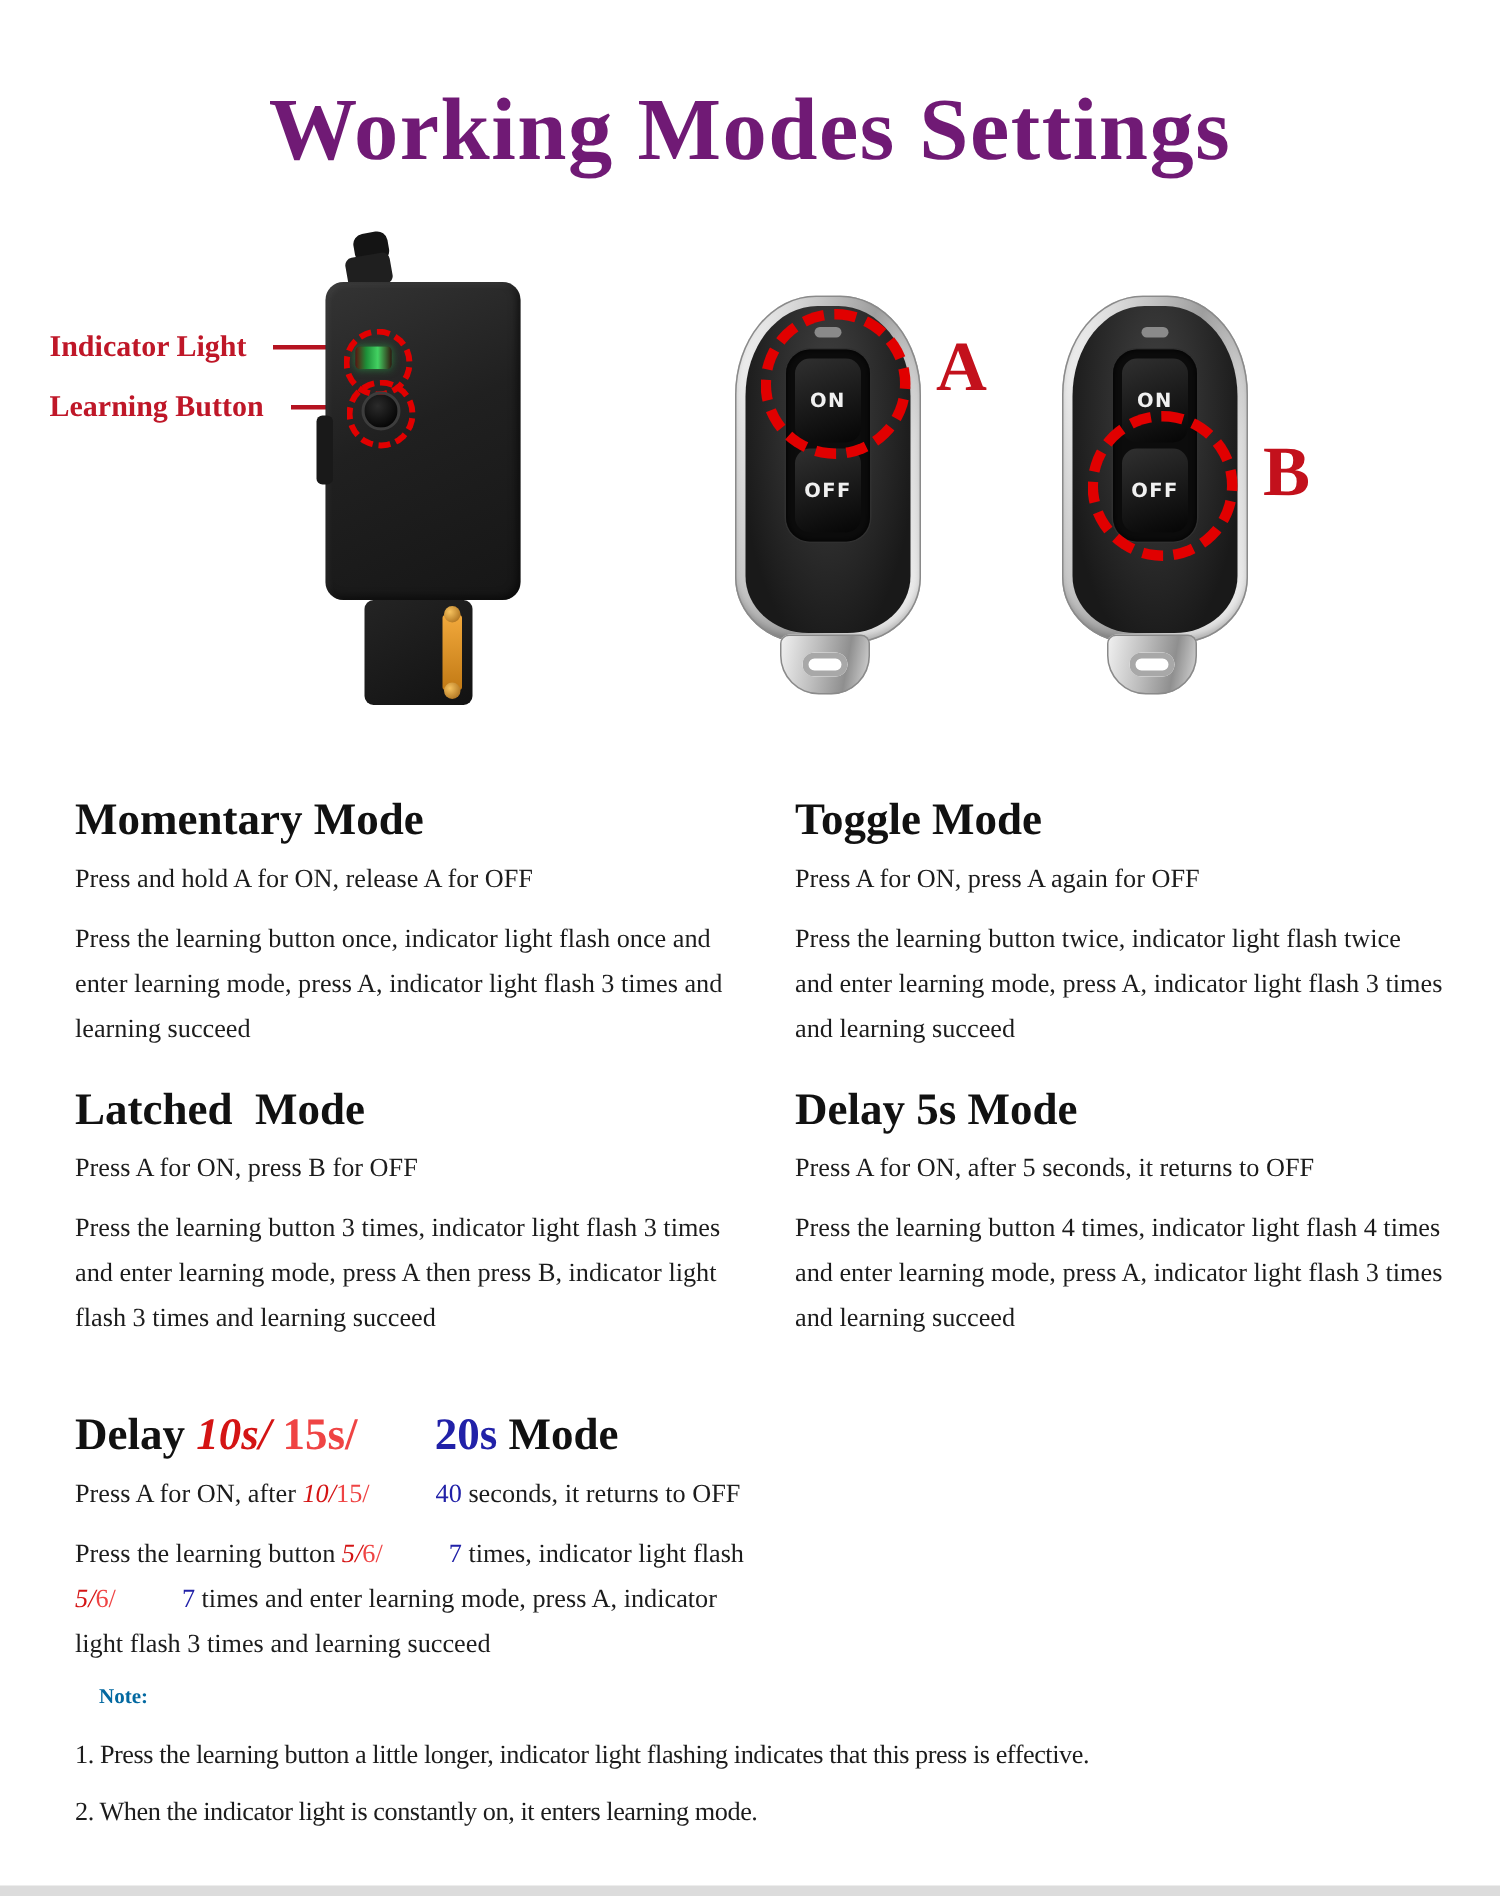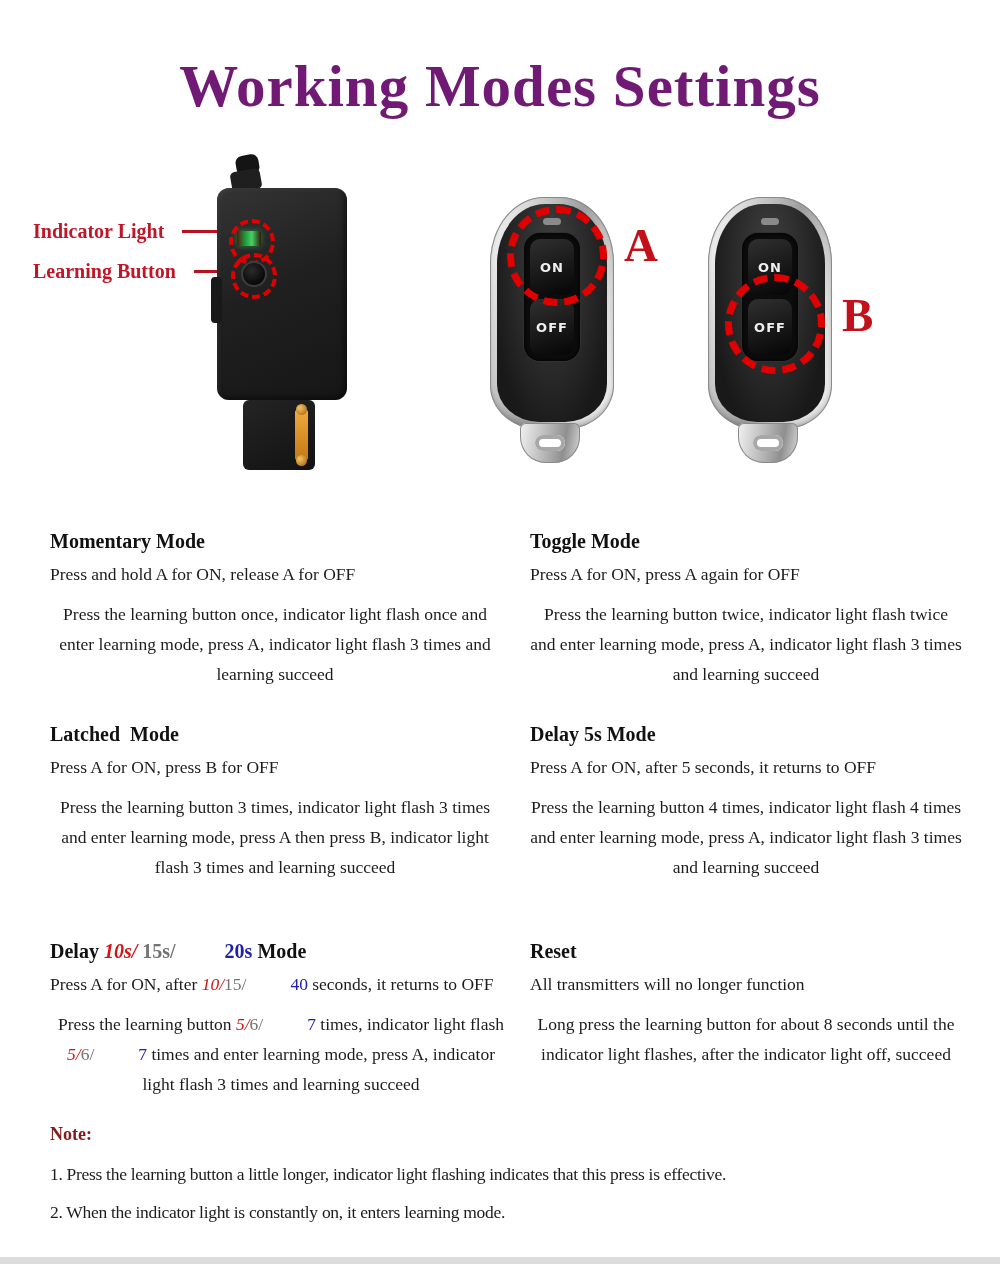--- a/index.html
+++ b/index.html
@@ -63,30 +63,30 @@
   .r-tip{position:absolute;left:50%;top:226px;transform:translateX(-50%);
          width:60px;height:40px;border-radius:6px 6px 26px 26px;
          background:linear-gradient(100deg,#f2f2f2,#bdbdbd 40%,#8f8f8f 72%,#dcdcdc);
          box-shadow:inset 0 0 0 1px #8a8a8a;display:flex;align-items:center;justify-content:center;}
   .r-hole{width:30px;height:16px;border-radius:8px;background:#ffffff;box-shadow:inset 0 0 0 4px #a8a8a8;}
   .r-circle{position:absolute;width:86px;height:86px;border:7px dashed #e10000;border-radius:50%;}
   .fob-letter{position:absolute;font-weight:700;font-size:47px;color:#c3111c;}
 
   
   .sec{position:absolute;}
-  .sec-title{margin:0 0 9px 0;font-size:20px;font-weight:700;color:#111;white-space:pre-wrap;}
+  .sec-title{margin:0 0 9px 0;font-size:30px;font-weight:700;color:#111;white-space:pre-wrap;}
   .sec-sub{margin:0 0 13px 0;font-size:17.5px;line-height:24px;}
-  .sec-body{margin:0;font-size:17.5px;line-height:30px;text-align:center;}
+  .sec-body{margin:0;font-size:17.5px;line-height:30px;}
   .c-red{color:#d41414;font-style:italic;}
-  .c-green{color:#737373;}
+  .c-green{color:#ef4444;}
   .c-blue{color:#2121a8;margin-left:44px;}
 
   
   .note{position:absolute;left:50px;top:1124px;width:910px;}
-  .note-title{margin:0 0 10px 0;font-size:18px;font-weight:700;color:#7f1d1d;}
+  .note-title{margin:0 0 10px 16px;font-size:14px;font-weight:700;color:#0369a1;}
   .note-item{margin:0;font-size:17.5px;line-height:38px;letter-spacing:-0.3px;}
 
   .footer-bar{position:absolute;left:0;bottom:0;width:100%;height:7px;background:#dcdcdc;}
 </style>
 </head>
 <body>
 
 <div class="page">
 
   <div class="title">Working Modes Settings</div>
@@ -181,25 +181,20 @@
     <p class="sec-sub">Press A for ON, after 5 seconds, it returns to OFF</p>
     <p class="sec-body">Press the learning button 4 times, indicator light flash 4 times and enter learning mode, press A, indicator light flash 3 times and learning succeed</p>
   </section>
 
   <section class="sec" style="left:50px;top:940px;width:462px;">
     <h2 class="sec-title"><span>Delay </span><span class="c-red">10s/</span><span class="c-green"> 15s/</span><span class="c-blue"> 20s</span><span> Mode</span></h2>
     <p class="sec-sub"><span>Press A for ON, after </span><span class="c-red">10/</span><span class="c-green">15/</span><span class="c-blue">40</span><span> seconds, it returns to OFF</span></p>
     <p class="sec-body"><span>Press the learning button </span><span class="c-red">5/</span><span class="c-green">6/</span><span class="c-blue">7</span><span> times, indicator light flash </span><span class="c-red">5/</span><span class="c-green">6/</span><span class="c-blue">7</span><span> times and enter learning mode, press A, indicator light flash 3 times and learning succeed</span></p>
   </section>
 
-  <section class="sec" style="left:530px;top:940px;width:432px;">
-    <h2 class="sec-title">Reset</h2>
-    <p class="sec-sub">All transmitters will no longer function</p>
-    <p class="sec-body">Long press the learning button for about 8 seconds until the indicator light flashes, after the indicator light off, succeed</p>
-  </section>
 
   <div class="note">
     <h2 class="note-title">Note:</h2>
     <p class="note-item">1. Press the learning button a little longer, indicator light flashing indicates that this press is effective.</p>
     <p class="note-item">2. When the indicator light is constantly on, it enters learning mode.</p>
   </div>
 
   <div class="footer-bar"></div>
 </div>
 

